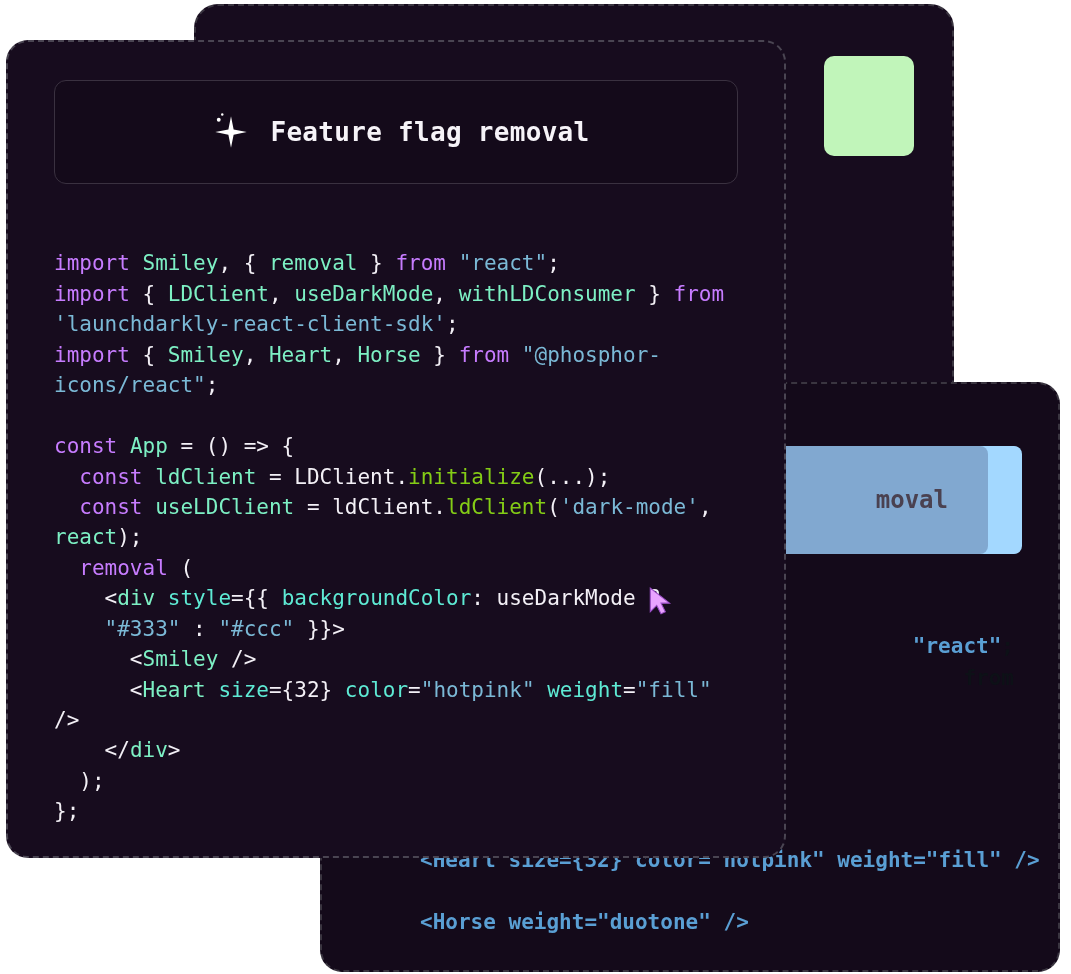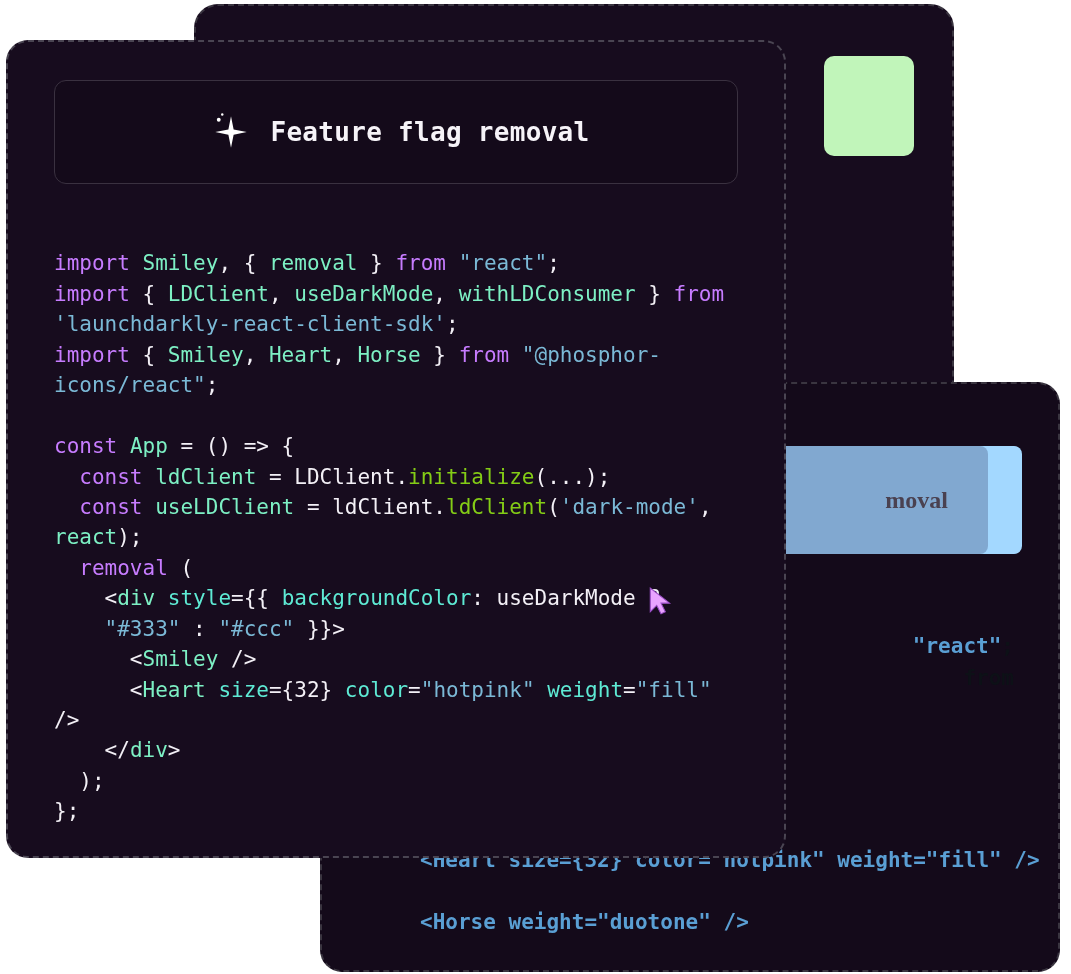--- a/index.html
+++ b/index.html
@@ -64,21 +64,20 @@
     border-radius: 8px;
     display: flex;
     align-items: center;
     justify-content: flex-end;
     padding-right: 40px;
   }
   .panel-mid .inner-label-box span {
     color: #4a4150;
     font-size: 24px;
     font-weight: 600;
-    font-family: Liberation Serif, serif;
   }
 
   
   .spillover {
     position: absolute;
     left: 320px;
     top: 630px;
     width: 740px;
     color: #0d1117;
     font-size: 21px;

